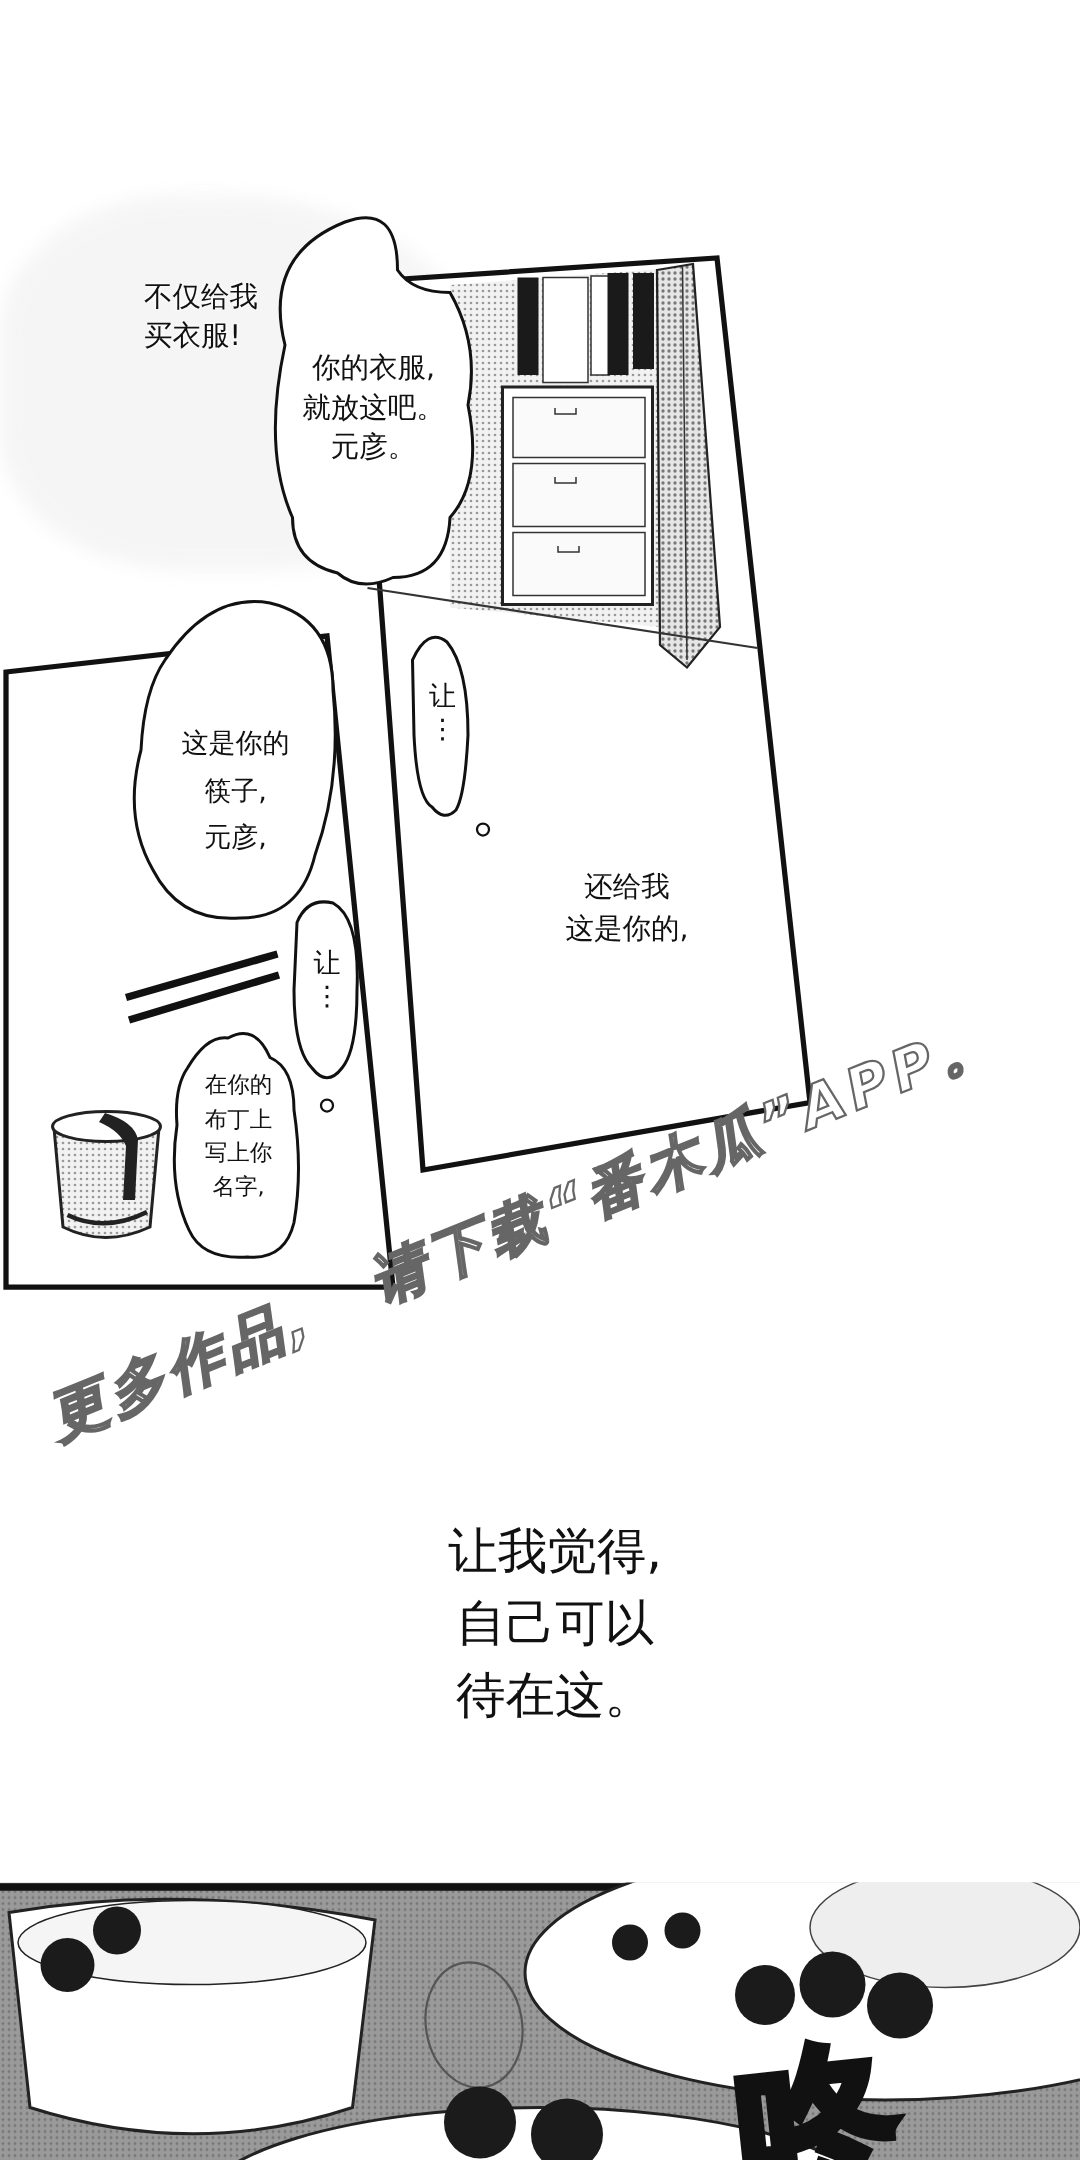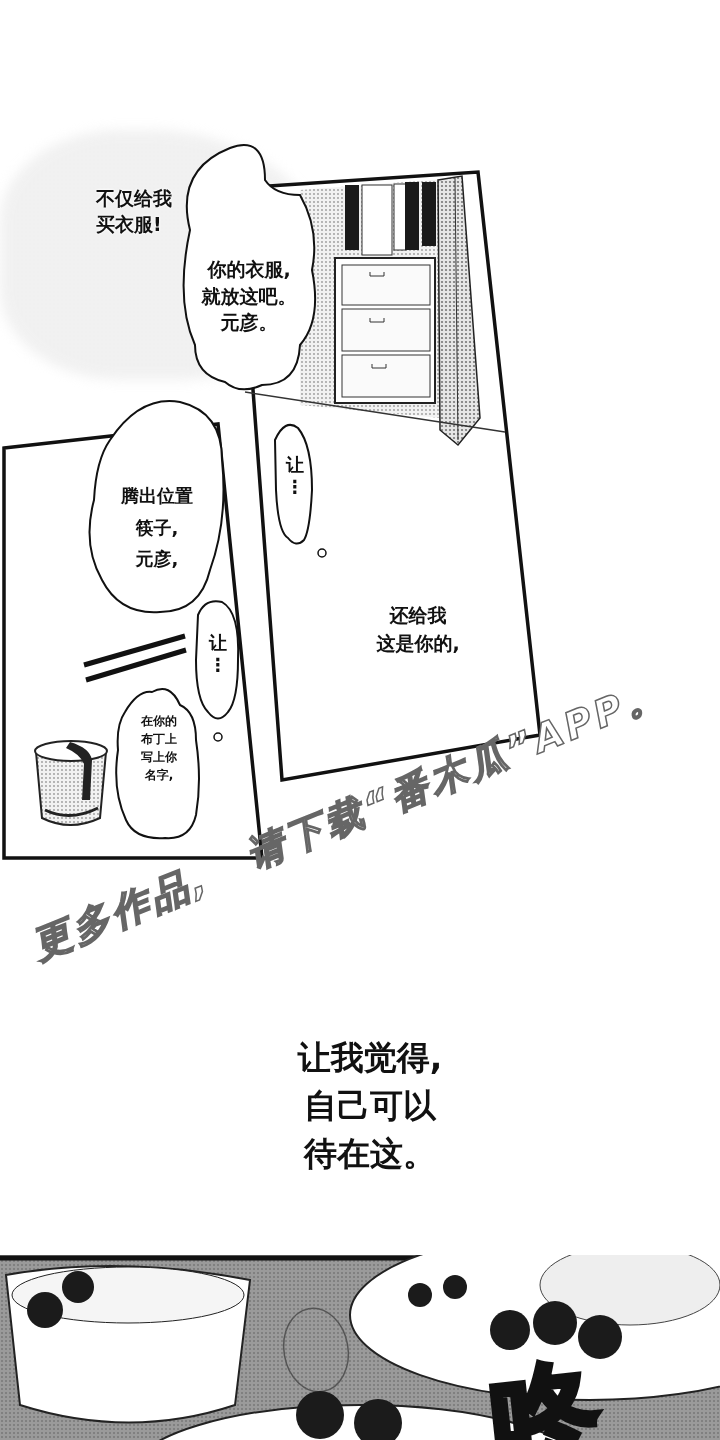--- a/index.html
+++ b/index.html
@@ -1,20 +1,20 @@
 <!DOCTYPE html>
 <html><head>
   <meta charset="utf-8">
   <style>
     * { margin:0; padding:0; box-sizing:border-box; }
     html, body { width:720px; height:1440px; background:#fff; overflow:hidden; }
     body { position:relative; font-family:"DejaVu Sans", sans-serif; color:#111; }
     .abs { position:absolute; }
-    .vtext { font-weight:bold; line-height:1.35; text-align:center; white-space:pre-line; }
-    .plain { font-family:"DejaVu Sans", sans-serif; font-weight:bold;margin-top:24px; }
+    .vtext { font-weight:normal; line-height:1.35; text-align:center; white-space:pre-line; }
+    .plain { font-family:"DejaVu Sans", sans-serif; font-weight:normal; }
     .halftone {
       background-color:#f4f4f4;
       background-image: radial-gradient(#bbb 0.9px, transparent 1px);
       background-size:4px 4px;
     }
     .watermark {
       color:#fff;
       -webkit-text-stroke:1.5px #666;
       font-weight:bold;
       font-style:italic;
@@ -101,28 +101,28 @@
 <div class="abs vtext plain" style="left:188px;top:232px;width:122px;font-size:19px;line-height:1.4;">你的衣服,
 就放这吧。
 元彦。</div>
 
 <div class="abs vtext" style="left:280px;top:454px;width:30px;font-size:18px;line-height:1.2;">让
 ⋮</div>
 
 <div class="abs vtext plain" style="left:348px;top:578px;width:140px;font-size:19px;line-height:1.45;">还给我
 这是你的,</div>
 
-<div class="abs vtext" style="left:96px;top:480px;width:122px;font-size:18px;line-height:1.75;">腾出位置
+<div class="abs vtext" style="left:96px;top:480px;width:122px;font-size:18px;line-height:1.75;">这是你的
 筷子,
 元彦,</div>
 
 <div class="abs vtext" style="left:202px;top:632px;width:32px;font-size:18px;line-height:1.2;">让
 ⋮</div>
 
-<div class="abs vtext" style="left:118px;top:712px;width:82px;font-size:12px;line-height:1.5;">在你的
+<div class="abs vtext" style="left:118px;top:712px;width:82px;font-size:15px;line-height:1.5;">在你的
 布丁上
 写上你
 名字,</div>
 
 <div class="abs watermark" style="left:258px;top:830px;font-size:38px;transform:rotate(-22deg);">请下载“番木瓜”APP。</div>
 <div class="abs watermark" style="left:44px;top:920px;font-size:38px;transform:rotate(-22deg);">更多作品,</div>
 
 <div class="abs vtext plain" style="left:270px;top:1010px;width:200px;font-size:33px;line-height:1.45;">让我觉得,
 自己可以
 待在这。</div>

